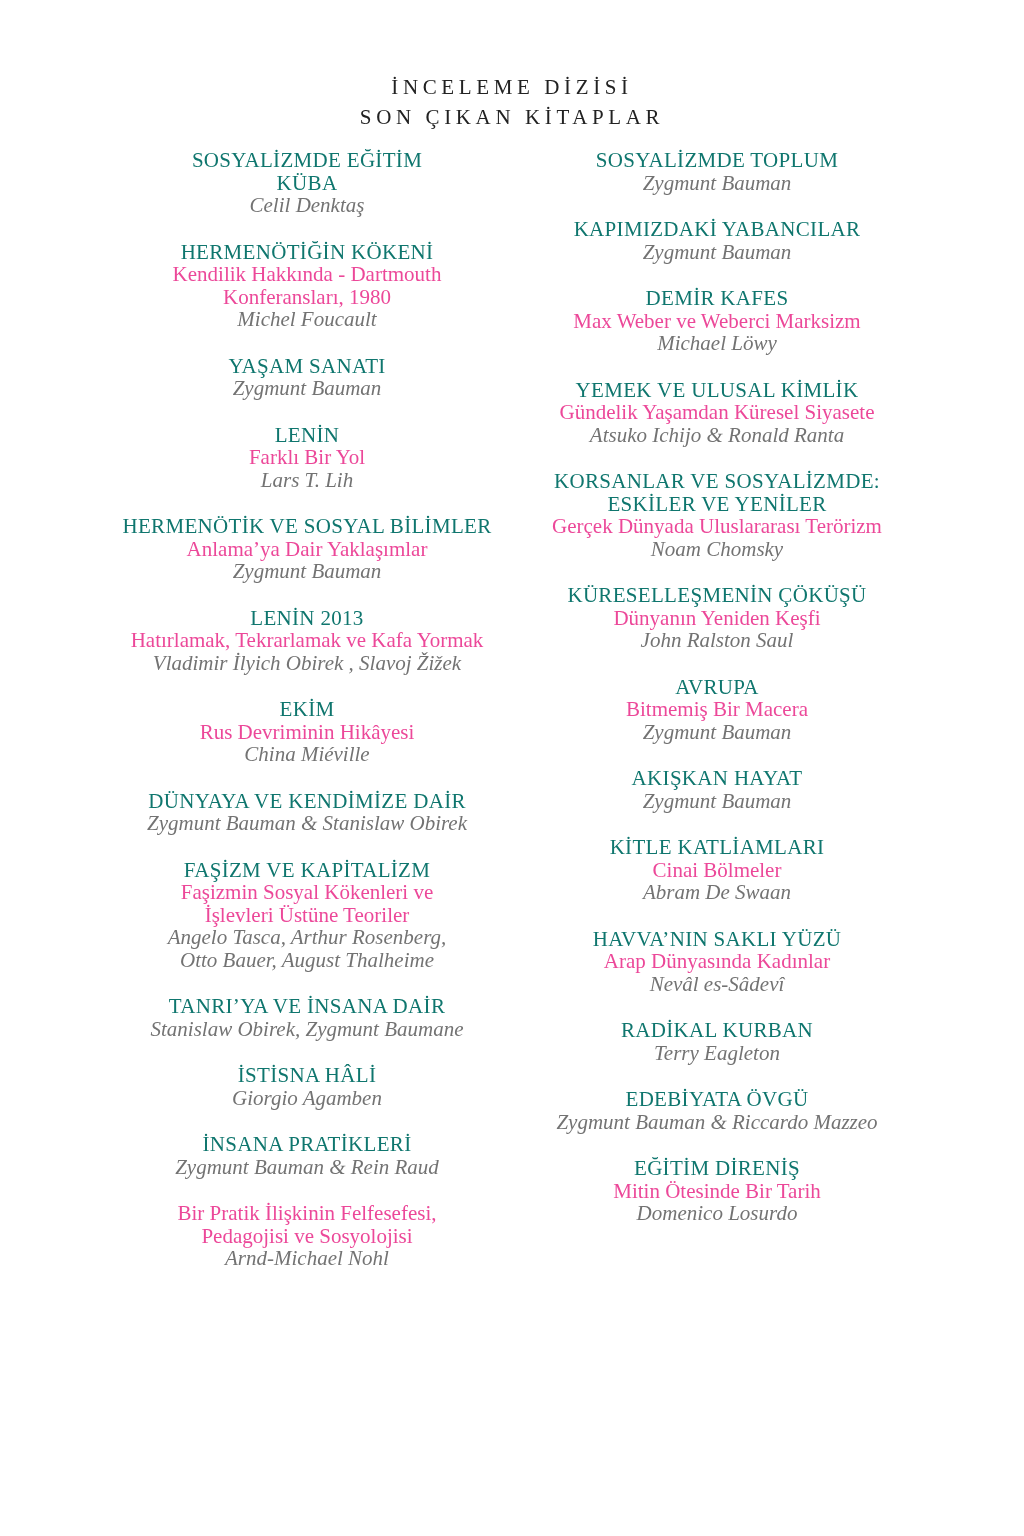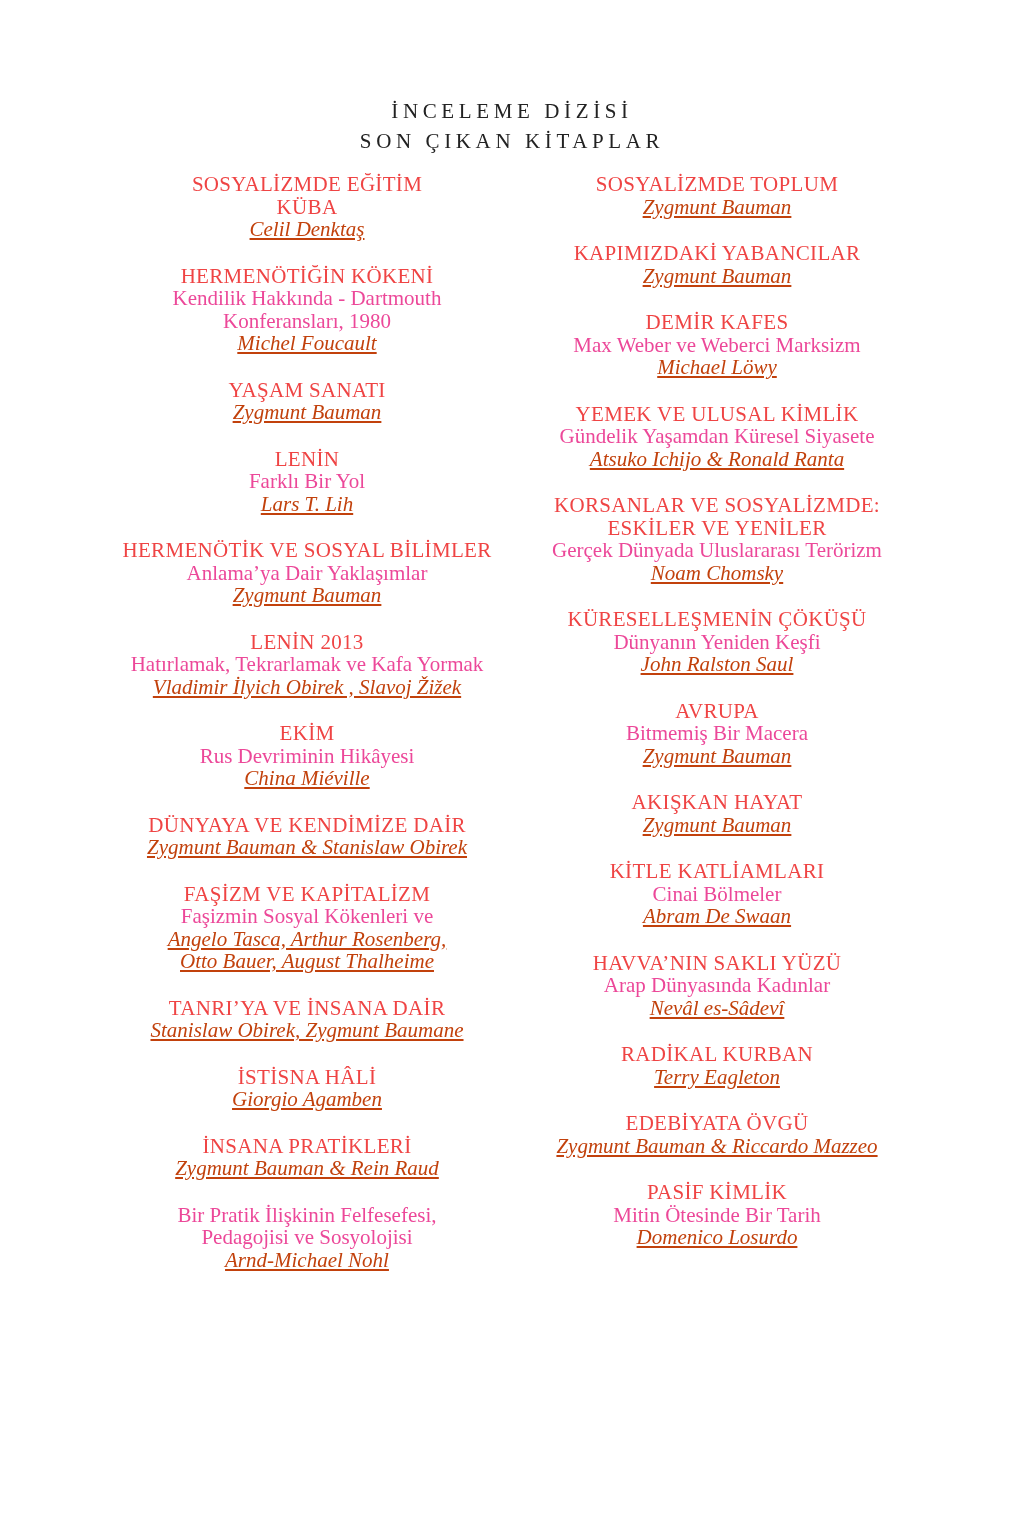--- a/index.html
+++ b/index.html
@@ -11,21 +11,21 @@
     width: 1024px;
     height: 1536px;
     font-family: "Liberation Serif", "DejaVu Serif", serif;
     color: #1b1b1b;
     overflow: hidden;
   }
   .page {
     box-sizing: border-box;
     width: 1024px;
     height: 1256px;
-    padding-top: 96px;
+    padding-top: 72px;
     background: #ffffff;
   }
   .header {
     text-align: center;
     margin-bottom: 17px;
   }
   .header .hline {
     font-size: 21px;
     line-height: 30px;
     letter-spacing: 0.22em;
@@ -42,29 +42,28 @@
   }
   .entry {
     margin-bottom: 24px;
   }
   .entry div {
     font-size: 21px;
     line-height: 22.5px;
   }
   .entry .title {
     letter-spacing: 0.015em;
-    color: #ef4444;
+    color: #0f766e;
   }
   .entry .subtitle {
     color: #ec4899;
   }
   .entry .author {
     font-style: italic;
-    color: #c2410c;
-    text-decoration: underline;
+    color: #737373;
   }
 </style>
 </head>
 <body>
 
 <div class="page">
   <div class="header">
     <div class="hline">İNCELEME DİZİSİ</div>
     <div class="hline">SON ÇIKAN KİTAPLAR</div>
   </div>
@@ -105,20 +104,21 @@
           <div class="subtitle">Rus Devriminin Hikâyesi</div>
           <div class="author">China Miéville</div>
         </div>
         <div class="entry">
           <div class="title">DÜNYAYA VE KENDİMİZE DAİR</div>
           <div class="author">Zygmunt Bauman &amp; Stanislaw Obirek</div>
         </div>
         <div class="entry">
           <div class="title">FAŞİZM VE KAPİTALİZM</div>
           <div class="subtitle">Faşizmin Sosyal Kökenleri ve</div>
+          <div class="subtitle">İşlevleri Üstüne Teoriler</div>
           <div class="author">Angelo Tasca, Arthur Rosenberg,</div>
           <div class="author">Otto Bauer, August Thalheime</div>
         </div>
         <div class="entry">
           <div class="title">TANRI’YA VE İNSANA DAİR</div>
           <div class="author">Stanislaw Obirek, Zygmunt Baumane</div>
         </div>
         <div class="entry">
           <div class="title">İSTİSNA HÂLİ</div>
           <div class="author">Giorgio Agamben</div>
@@ -184,19 +184,19 @@
         </div>
         <div class="entry">
           <div class="title">RADİKAL KURBAN</div>
           <div class="author">Terry Eagleton</div>
         </div>
         <div class="entry">
           <div class="title">EDEBİYATA ÖVGÜ</div>
           <div class="author">Zygmunt Bauman &amp; Riccardo Mazzeo</div>
         </div>
         <div class="entry">
-          <div class="title">PASİF KİMLİK</div>
+          <div class="title">EĞİTİM DİRENİŞ</div>
           <div class="subtitle">Mitin Ötesinde Bir Tarih</div>
           <div class="author">Domenico Losurdo</div>
         </div>
       </div>
   </div>
 </div>
 
 </body></html>

